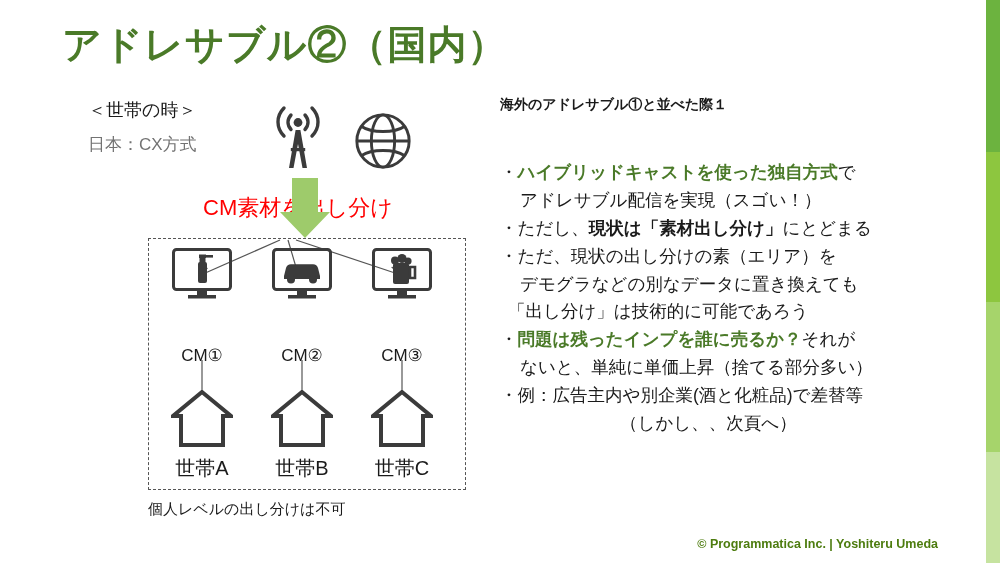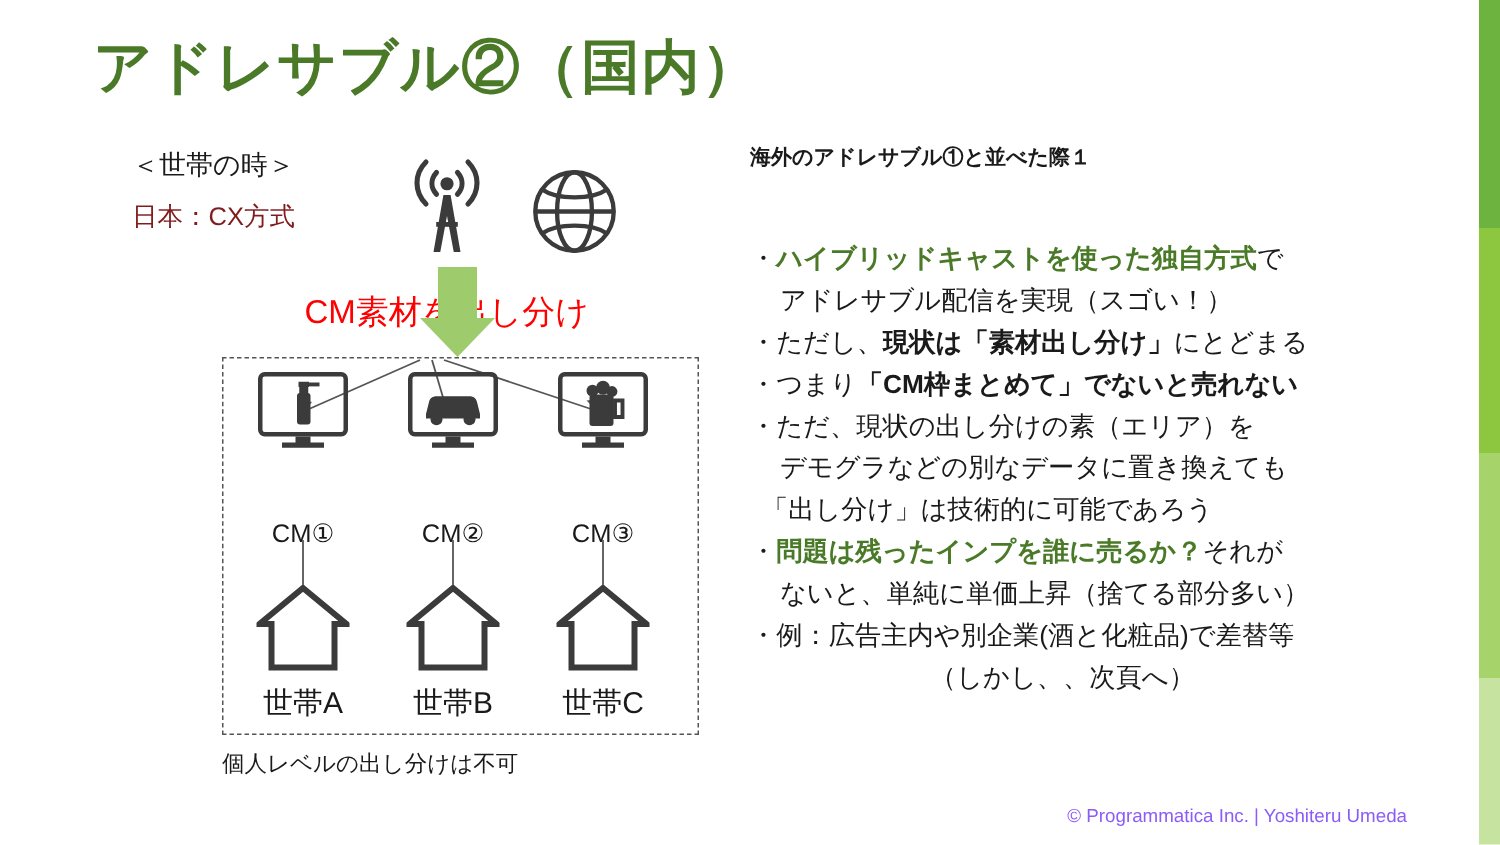--- a/index.html
+++ b/index.html
@@ -52,21 +52,21 @@
     top: 98px;
     font-size: 18px;
     color: #1a1a1a;
     white-space: nowrap;
   }
   .lbl-japan {
     position: absolute;
     left: 88px;
     top: 133px;
     font-size: 17px;
-    color: #7f1d1d;
+    color: #737373;
     white-space: nowrap;
   }
   .lbl-cm-material {
     position: absolute;
     left: 203px;
     top: 193px;
     font-size: 22px;
     color: #ff0000;
     white-space: nowrap;
   }
@@ -192,22 +192,23 @@
   }
   .g { color: #4a7a28; font-weight: bold; }
   .b { font-weight: bold; color: #1a1a1a; }
 
   
   .footer-credit {
     position: absolute;
     right: 62px;
     bottom: 12px;
     font-size: 12.5px;
-    color: #8b5cf6;
-    white-space: nowrap;
+    color: #4d7c0f;
+    white-space: nowrap;
+    font-weight: bold;
   }
   .page-num {
     position: absolute;
     right: 24px;
     bottom: 6px;
     font-size: 24px;
     font-weight: bold;
     color: #ffffff;
   }
 </style>
@@ -341,21 +342,20 @@
 
   <div class="right-head">海外のアドレサブル①と並べた際１</div>
 
   <div class="bullets">
     <div class="bullet">・<span class="g">ハイブリッドキャスト</span><span class="g">を使った</span><span class="g">独自方式</span><span>で</span></div>
 
     <div class="bullet cont"><span>アドレサブル配信を実現（スゴい！）</span></div>
 
     <div class="bullet">・<span>ただし、</span><span class="b">現状は「素材出し分け」</span><span>にとどまる</span></div>
 
-    <div class="bullet">・<span>つまり</span><span class="b">「CM枠まとめて」でないと売れない</span></div>
 
     <div class="bullet">・<span>ただ、現状の出し分けの素（エリア）を</span></div>
 
     <div class="bullet cont"><span>デモグラなどの別なデータに置き換えても</span></div>
 
     <div class="bullet cont2"><span>「出し分け」は技術的に可能であろう</span></div>
 
     <div class="bullet">・<span class="g">問題は残ったインプを誰に売るか？</span><span>それが</span></div>
 
     <div class="bullet cont"><span>ないと、単純に単価上昇（捨てる部分多い）</span></div>

